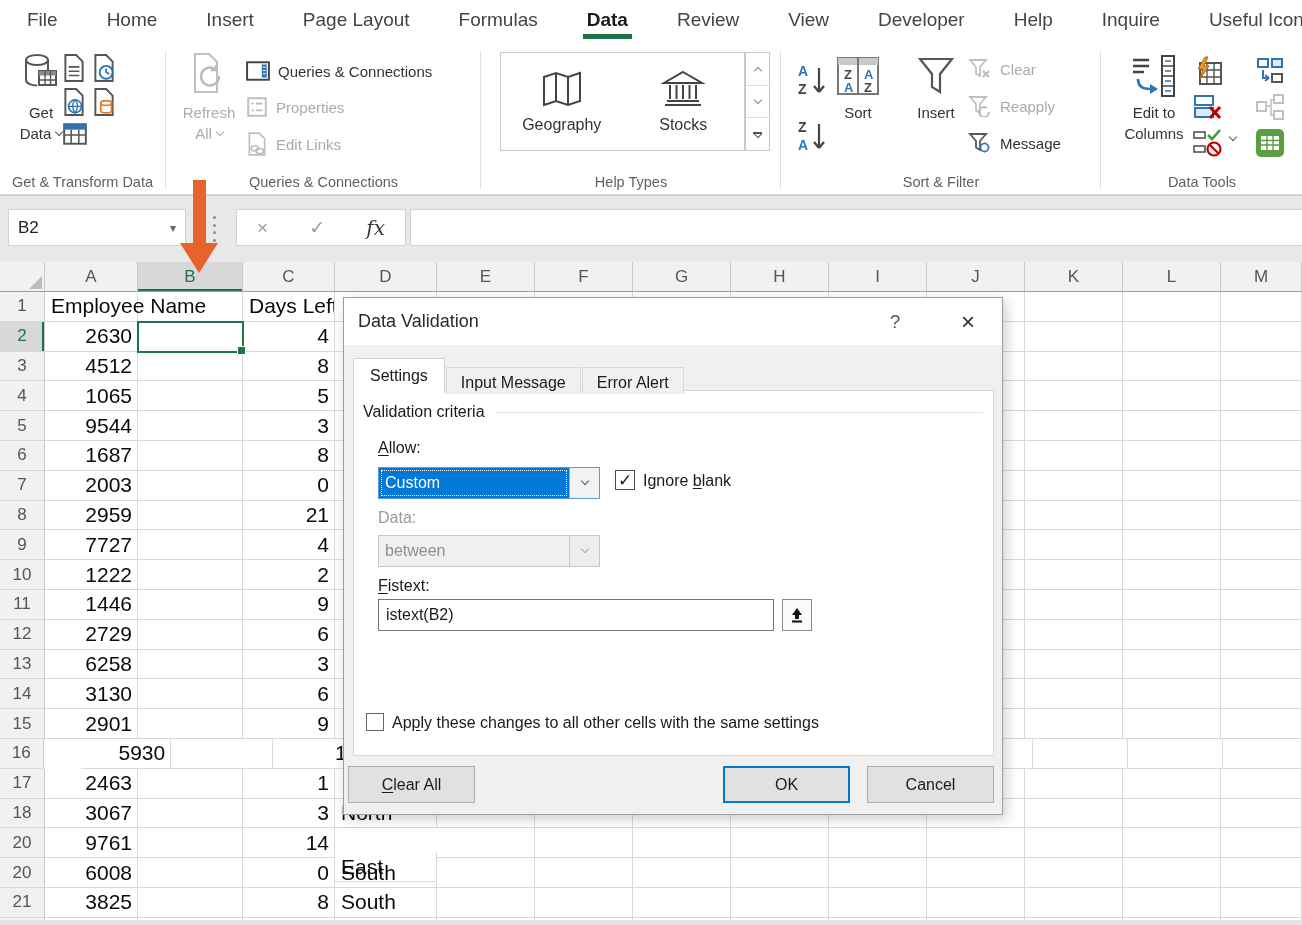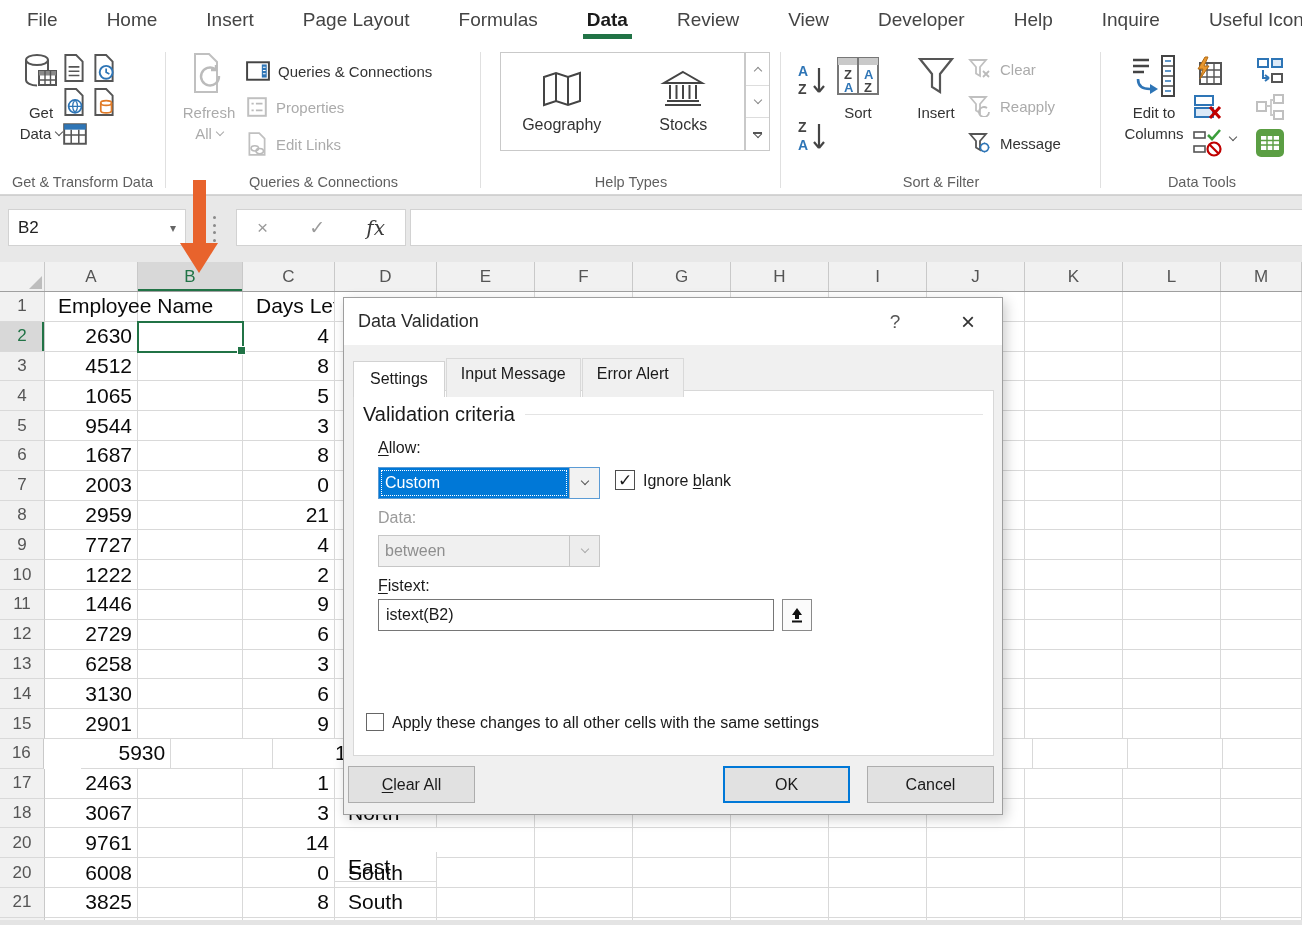--- a/index.html
+++ b/index.html
@@ -72,21 +72,21 @@
   .ch.corner::after { content:""; position:absolute; right:2px; bottom:2px;
                       border-left:13px solid transparent; border-bottom:13px solid #BDBDBD; }
   .ch.selcol { background:#D8D8D8; color:#217346; box-shadow:inset 0 -2px 0 #217346; }
   .grow { display:flex; height:29.8px; }
   .rh { width:45px; border-right:1px solid #C9C9C9; border-bottom:1px solid #D9D9D9; background:#F1F1F1;
         display:flex; align-items:center; justify-content:center; font-size:17px; color:#555; }
   .rh.selrow { background:#D8D8D8; color:#217346; box-shadow:inset -2px 0 0 #217346; }
   .gc { height:100%; border-right:1px solid #D9D9D9; border-bottom:1px solid #D9D9D9; font-size:21px;
         color:#0a0a0a; display:flex; align-items:center; overflow:hidden; white-space:nowrap; }
   .gc.num { justify-content:flex-end; padding-right:5px; }
-  .gc.txt { padding-left:13px; }
+  .gc.txt { padding-left:6px; }
   .gc.ovf { overflow:visible; position:relative; z-index:2; }
   .selbox { position:absolute; left:137px; top:59px; width:107px; height:32px;
             border:2px solid #217346; z-index:3; }
   .selbox::after { content:""; position:absolute; right:-4px; bottom:-4px; width:7px; height:7px;
                    background:#217346; border:1px solid #fff; }
   .edge-b { position:absolute; left:0; bottom:0; width:100%; height:5px; background:#E4E4E4; z-index:35; }
 
   
   .arrow { position:absolute; left:0; top:0; z-index:60; }
   .arrow .stem { position:absolute; left:193px; top:180px; width:13px; height:64px; background:#E8632C; }
@@ -98,27 +98,27 @@
   .dialog { position:absolute; left:343px; top:297px; width:660px; height:518px; background:#F0F0F0;
             border:1px solid #9E9E9E; box-shadow:3px 4px 12px rgba(0,0,0,.2); z-index:40; }
   .dtitle { position:absolute; left:0; top:0; width:100%; height:47px; background:#fff; display:flex;
             align-items:center; padding-left:14px; font-size:18px; color:#2a2a2a; }
   .dhelp { position:absolute; left:530px; top:0; width:42px; height:47px; display:flex; align-items:center;
            justify-content:center; font-size:19px; color:#555; }
   .dclose { position:absolute; left:598px; top:0; width:52px; height:47px; display:flex; align-items:center;
             justify-content:center; font-size:24px; color:#333; }
   .dtabs { position:absolute; left:9px; top:60px; display:flex; align-items:flex-end; z-index:3; }
   .dtab { font-size:16px; color:#1a1a1a; background:#F0F0F0; border:1px solid #D9D9D9; border-bottom:none;
-          padding:6px 14px 14px; margin-right:1px; }
+          padding:6px 14px 2px; margin-right:1px; }
   .dtab.active { background:#fff; padding:8px 16px 9px; border-color:#D2D2D2; position:relative; }
   .dtab.active::after { content:""; position:absolute; left:0; right:0; bottom:-2px; height:3px; background:#fff; }
   .dpanel { position:absolute; left:9px; top:92px; width:641px; height:366px; background:#fff;
             border:1px solid #D8D8D8; }
   .vc { position:absolute; left:9px; top:12px; right:10px; display:flex; align-items:center; gap:10px;
-        font-size:20px; color:#1a1a1a; }
+        font-size:16px; color:#1a1a1a; }
   .vc::after { content:""; flex:1; height:1px; background:#E4E4E4; }
   .dlabel { position:absolute; font-size:16px; color:#1a1a1a; white-space:nowrap; }
   .dlabel.dis { color:#9A9A9A; }
   .u { text-decoration:underline; text-underline-offset:2px; }
   .combo { position:absolute; left:24px; width:222px; height:32px; display:flex; }
   .combo .cval { flex:1; display:flex; align-items:center; padding-left:6px; font-size:16px; color:#1a1a1a; }
   .combo .cbtn { width:30px; display:flex; align-items:center; justify-content:center; }
   .combo.selected { border:1px solid #5B9BD5; }
   .combo.selected .cval { background:#0078D7; color:#fff; outline:1px dotted #fff; outline-offset:-3px; }
   .combo.selected .cbtn { background:#F2F2F2; border-left:1px solid #ABABAB; }

